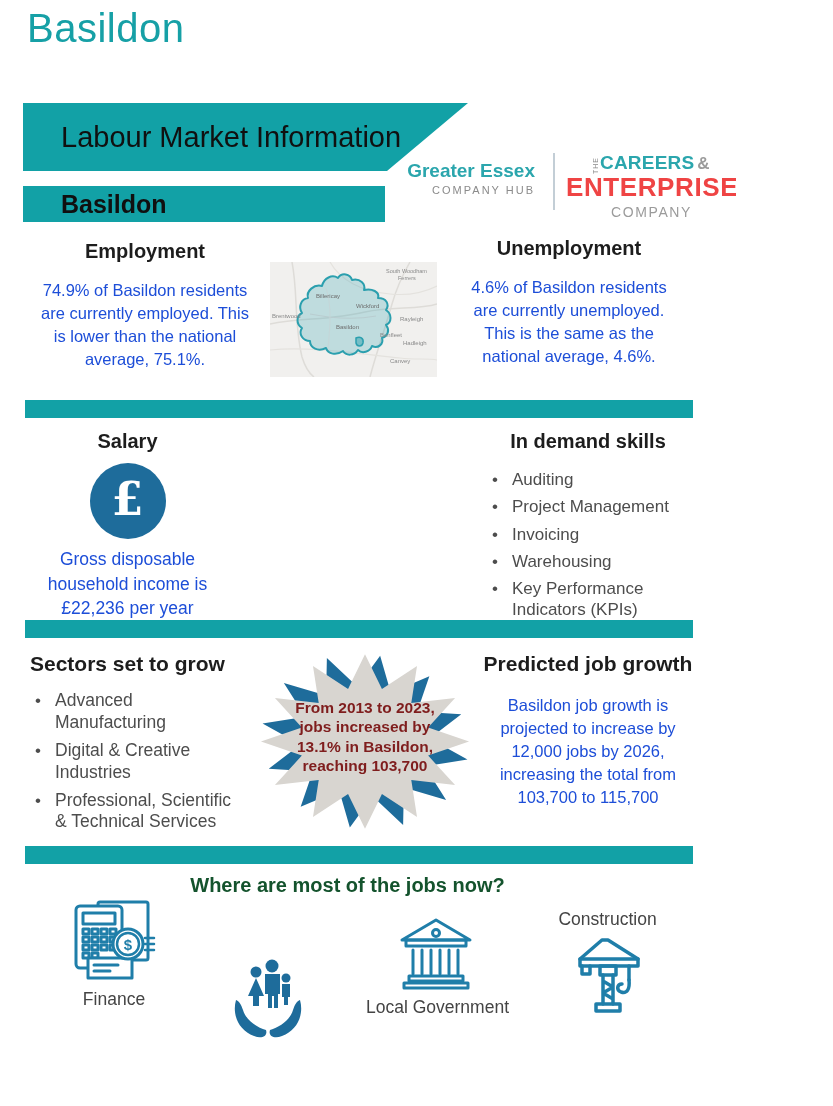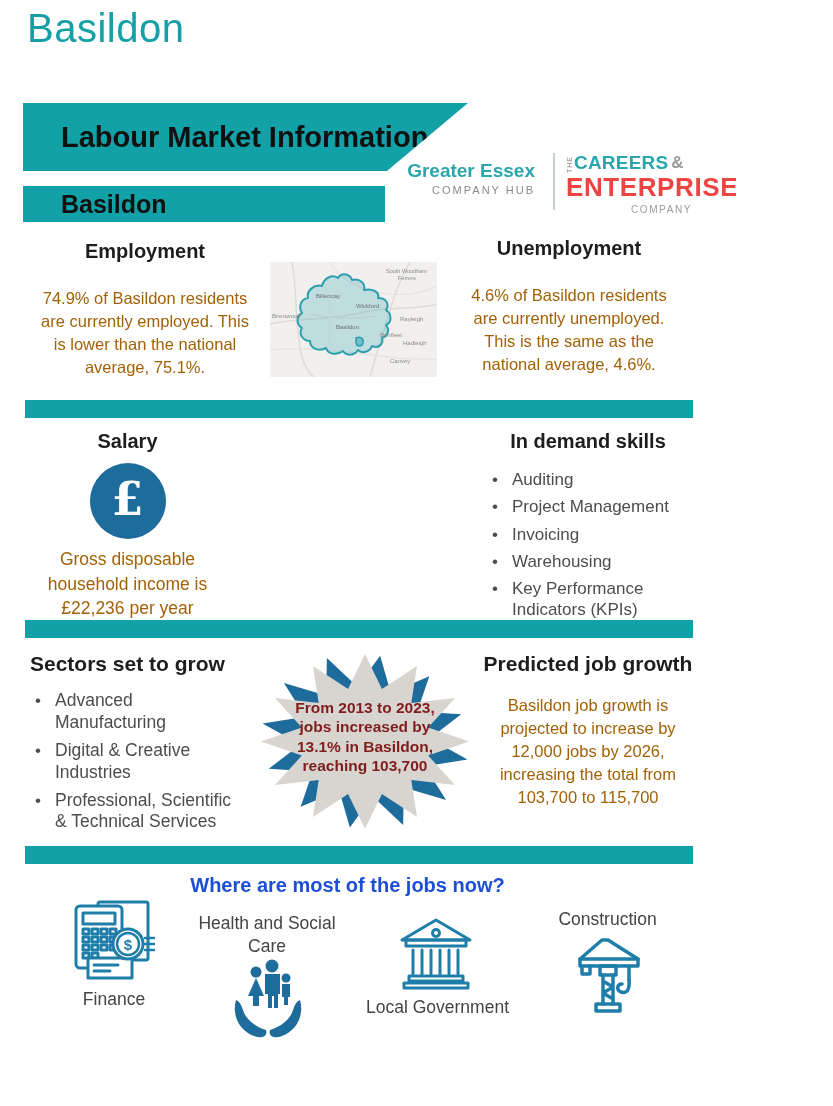--- a/index.html
+++ b/index.html
@@ -3,56 +3,56 @@
 <meta charset="utf-8">
 <style>
   * { margin:0; padding:0; box-sizing:border-box; }
   body { background:#fff; font-family:"Liberation Sans", sans-serif; }
   .page { position:relative; width:736px; height:1106px; background:#ffffff; overflow:hidden; }
 
   .page-title { position:absolute; left:27px; top:6px; font-size:40px; font-weight:500; color:#16a0a6; letter-spacing:0.5px; }
 
   .banner-lmi { position:absolute; left:23px; top:103px; width:445px; height:68px; background:#12a1a6;
     clip-path:polygon(0 0, 100% 0, 81.8% 100%, 0 100%); display:flex; align-items:center; }
-  .banner-lmi span { padding-left:38px; font-size:29px; font-weight:700; color:#101010; }
+  .banner-lmi span { padding-left:38px; font-size:29px; font-weight:400; color:#101010; }
   .banner-area { position:absolute; left:23px; top:186px; width:362px; height:36px; background:#12a1a6; display:flex; align-items:center; }
   .banner-area span { padding-left:38px; font-size:25px; font-weight:700; color:#101010; }
 
   .logo-ge { position:absolute; left:405px; top:160px; width:130px; text-align:right; }
   .logo-ge .ge-name { font-size:19px; font-weight:700; color:#2ba6ad; }
   .logo-ge .ge-tag { font-size:11px; color:#8b8b8b; letter-spacing:2px; margin-top:2px; }
   .logo-divider { position:absolute; left:553px; top:153px; width:2px; height:57px; background:#c3ced6; }
   .logo-cec { position:absolute; left:566px; top:152px; width:126px; }
-  .logo-cec .row1 { display:flex; align-items:center; }
+  .logo-cec .row1 { display:flex; align-items:flex-end;margin-left:26px; }
   .logo-cec .the { font-size:7px; color:#8b8b8b; letter-spacing:1px; writing-mode:vertical-rl; transform:rotate(180deg); height:16px; margin-top:3px; margin-right:1px; }
   .logo-cec .careers { font-size:19px; font-weight:800; color:#2ba6ad; letter-spacing:0.2px; }
   .logo-cec .amp { font-size:17px; font-weight:600; color:#9b9b9b; margin-left:3px; }
   .logo-cec .enterprise { font-size:26px; font-weight:700; color:#ef4444; letter-spacing:0.6px; margin-top:-2px; }
-  .logo-cec .company { font-size:10px; color:#9b9b9b; letter-spacing:1.6px; text-align:right; margin-top:1px; }
+  .logo-cec .company { font-size:14px; color:#9b9b9b; letter-spacing:1.6px; text-align:right; margin-top:1px; }
 
   .stat-col { position:absolute; text-align:center; }
   .stat-col h2 { font-size:20px; font-weight:700; color:#1d1d1d; }
-  .stat-col .body { margin:24px auto 0; font-size:16.5px; line-height:1.4; color:#a16207; }
+  .stat-col .body { margin:16px auto 0; font-size:16.5px; line-height:1.4; color:#1d4ed8; }
 
   .map-box { position:absolute; left:270px; top:262px; width:167px; height:115px; }
 
   .bar { position:absolute; left:25px; width:668px; height:18px; background:#12a1a6; }
 
   .bullets { margin-top:16px; list-style:none; text-align:left; }
   .bullets li { display:flex; font-size:17px; line-height:1.25; color:#4d4d4d; margin-bottom:6px; }
   .bullets li .dot { width:20px; flex:0 0 20px; color:#4d4d4d; }
   .bullets li .bl-text { max-width:180px; }
 
   .pound-circle { width:76px; height:76px; margin:10px auto 0; border-radius:50%; background:#1e6c9b; display:flex; align-items:center; justify-content:center; }
   .pound-circle span { color:#fff; font-size:46px; font-weight:700; font-family:"DejaVu Serif", serif; margin-top:-4px; }
 
   .starburst { position:absolute; left:256px; top:650px; width:218px; height:184px; }
   .starburst .sb-text { position:absolute; left:29px; top:48px; width:160px; text-align:center; font-size:15.5px; font-weight:600; line-height:1.25; color:#7f1d1d; }
 
-  .jobs-heading { position:absolute; left:180px; top:874px; width:335px; text-align:center; font-size:20px; font-weight:700; color:#1d4ed8; }
+  .jobs-heading { position:absolute; left:180px; top:874px; width:335px; text-align:center; font-size:20px; font-weight:700; color:#14532d; }
   .job-label { position:absolute; text-align:center; font-size:17.5px; color:#444444; line-height:1.3; }
   .job-icon { position:absolute; }
 </style>
 </head>
 <body>
 
 <div class="page">
 
   <div class="page-title">Basildon</div>
 
@@ -213,21 +213,20 @@
       <rect x="20" y="62" width="44" height="20" fill="#fff"></rect>
       <path d="M26,69 H50 M26,75 H42"></path>
       <path d="M77,42 H86 M77,48 H86 M77,54 H86" stroke-width="2.5"></path>
       <circle cx="60" cy="48" r="15" fill="#fff"></circle>
       <circle cx="60" cy="48" r="11" stroke-width="2.5"></circle>
       <text x="60" y="54" font-size="15" font-weight="bold" fill="#1f7ea9" stroke="none" text-anchor="middle" font-family="Liberation Sans, sans-serif">$</text>
     </svg>
   </div>
   <div class="job-label" style="left:68px; top:988px; width:92px;">Finance</div>
 
-  <div class="job-label" style="left:192px; top:912px; width:150px;">Health and Social Care</div>
   <div class="job-icon" style="left:230px; top:956px;">
     <svg width="76" height="84" viewBox="0 0 76 84" fill="#1e6c9b" stroke="none">
       <circle cx="26" cy="16" r="5.5"></circle>
       <path d="M26,22 L18,40 L23,40 L23,50 L29,50 L29,40 L34,40 Z"></path>
       <circle cx="42" cy="10" r="6.5"></circle>
       <path d="M35,18 L35,38 L38,38 L38,52 L42,52 L42,40 L44,40 L44,52 L48,52 L48,38 L50,38 L50,18 Z"></path>
       <circle cx="56" cy="22" r="4.5"></circle>
       <path d="M52,28 L52,41 L54,41 L54,49 L58,49 L58,41 L60,41 L60,28 Z"></path>
       <path d="M6,44 C2,58 8,74 24,80 C32,83 38,80 36,74 C26,71 16,64 13,54 C11,48 9,45 6,44 Z"></path>
       <path d="M70,44 C74,58 68,74 52,80 C44,83 38,80 40,74 C50,71 60,64 63,54 C65,48 67,45 70,44 Z"></path>

